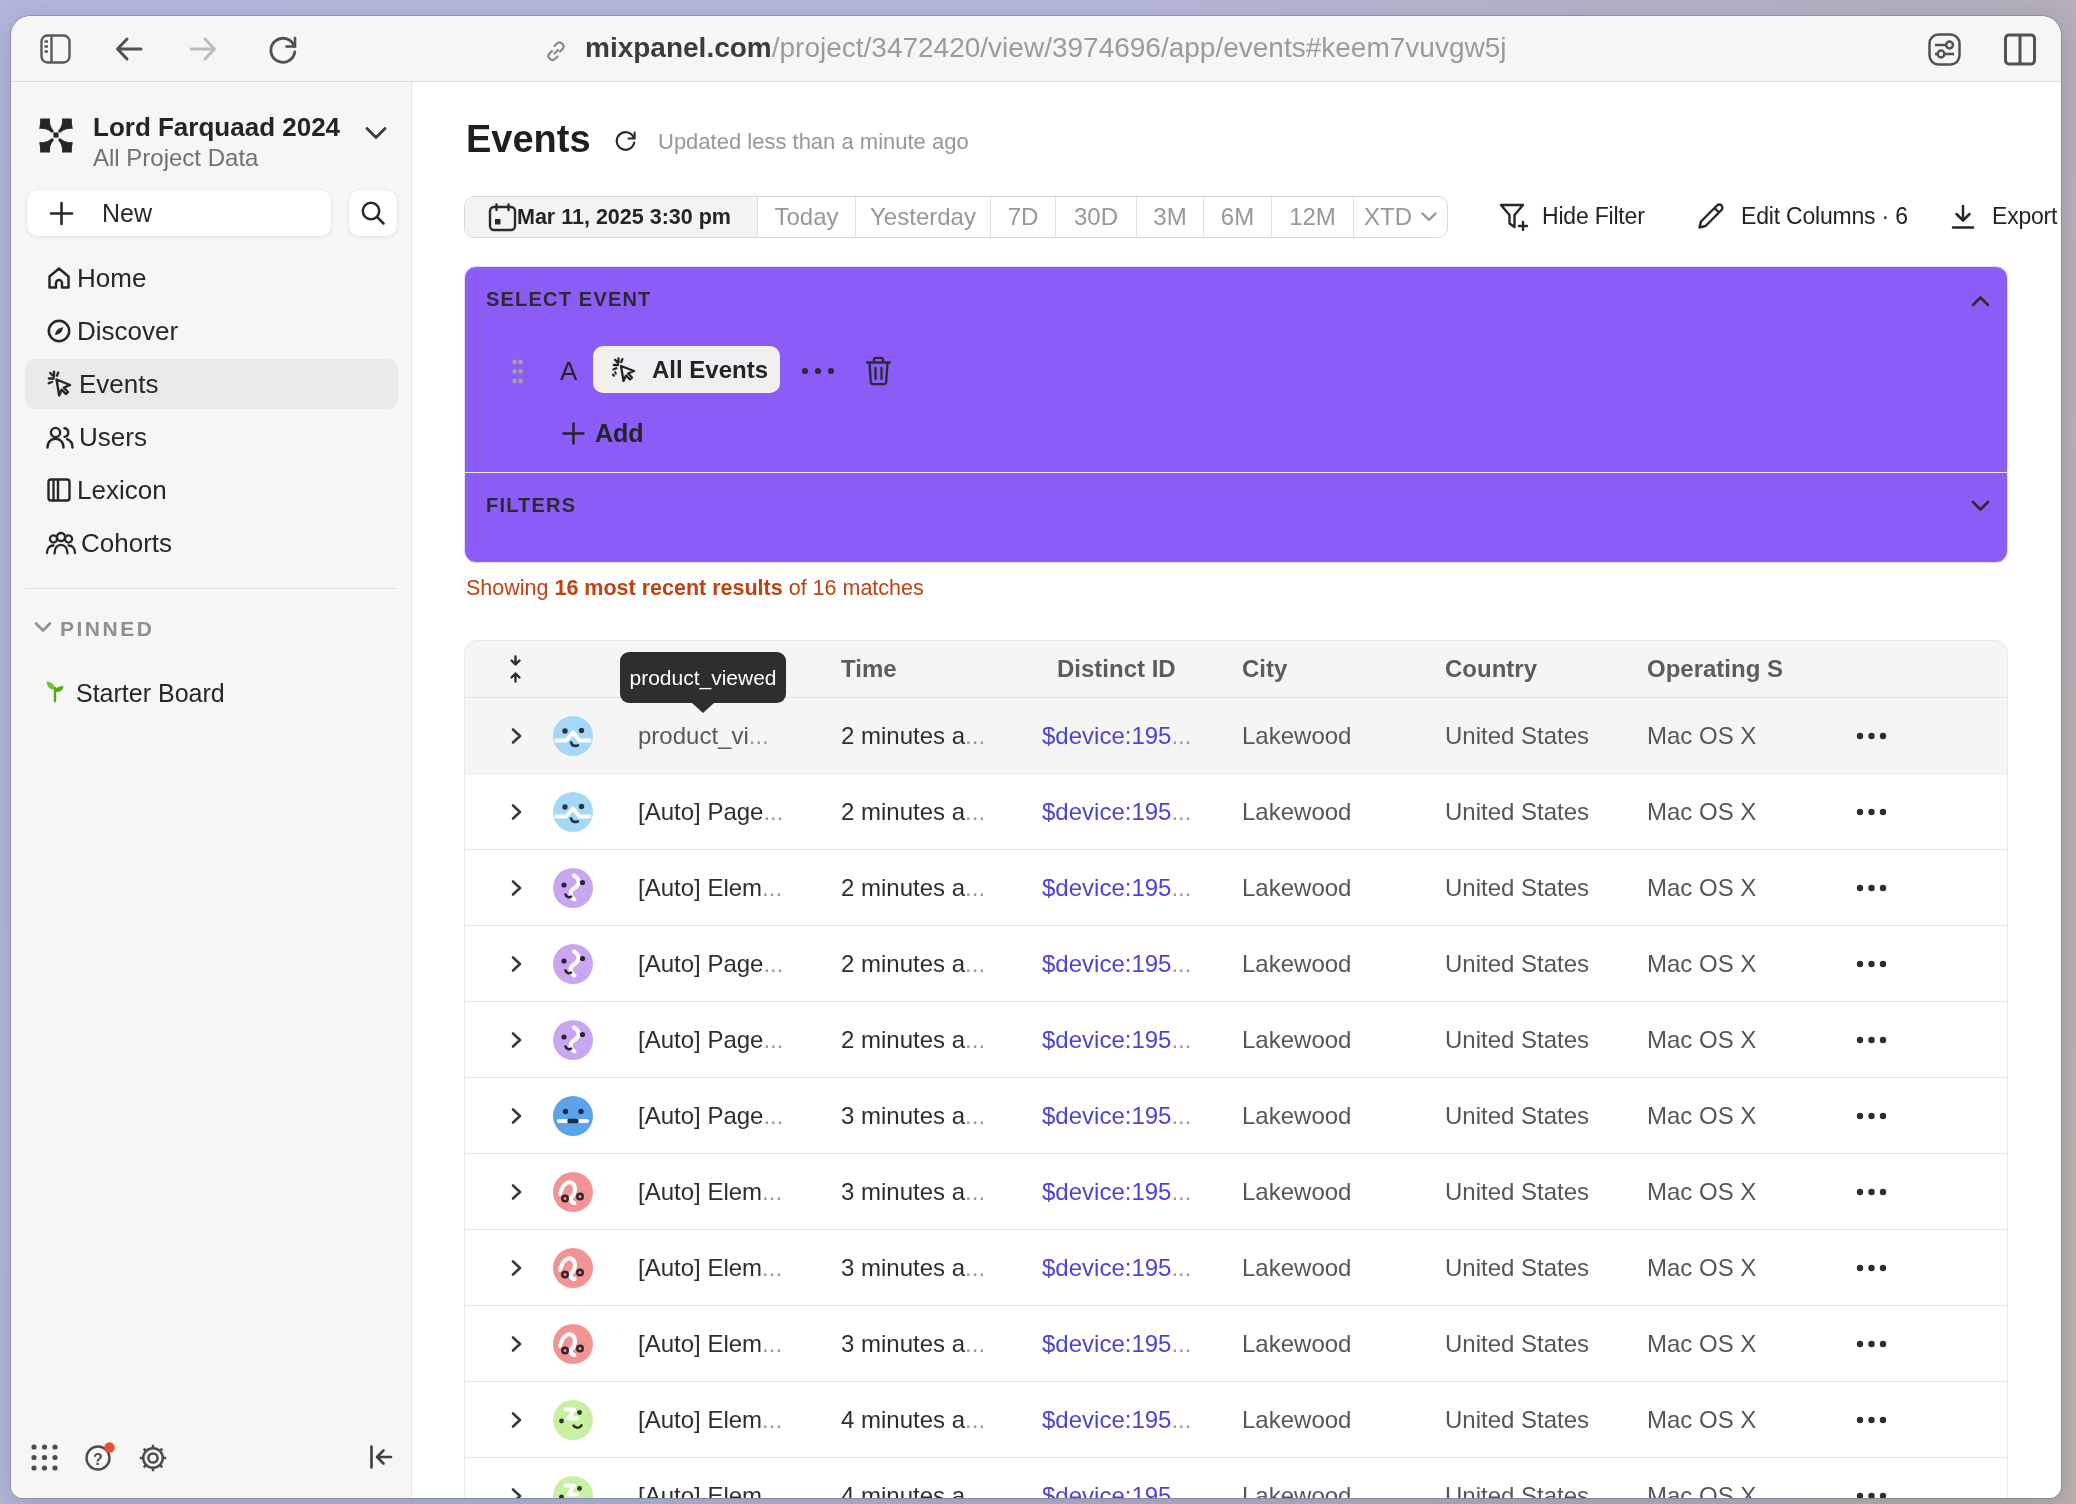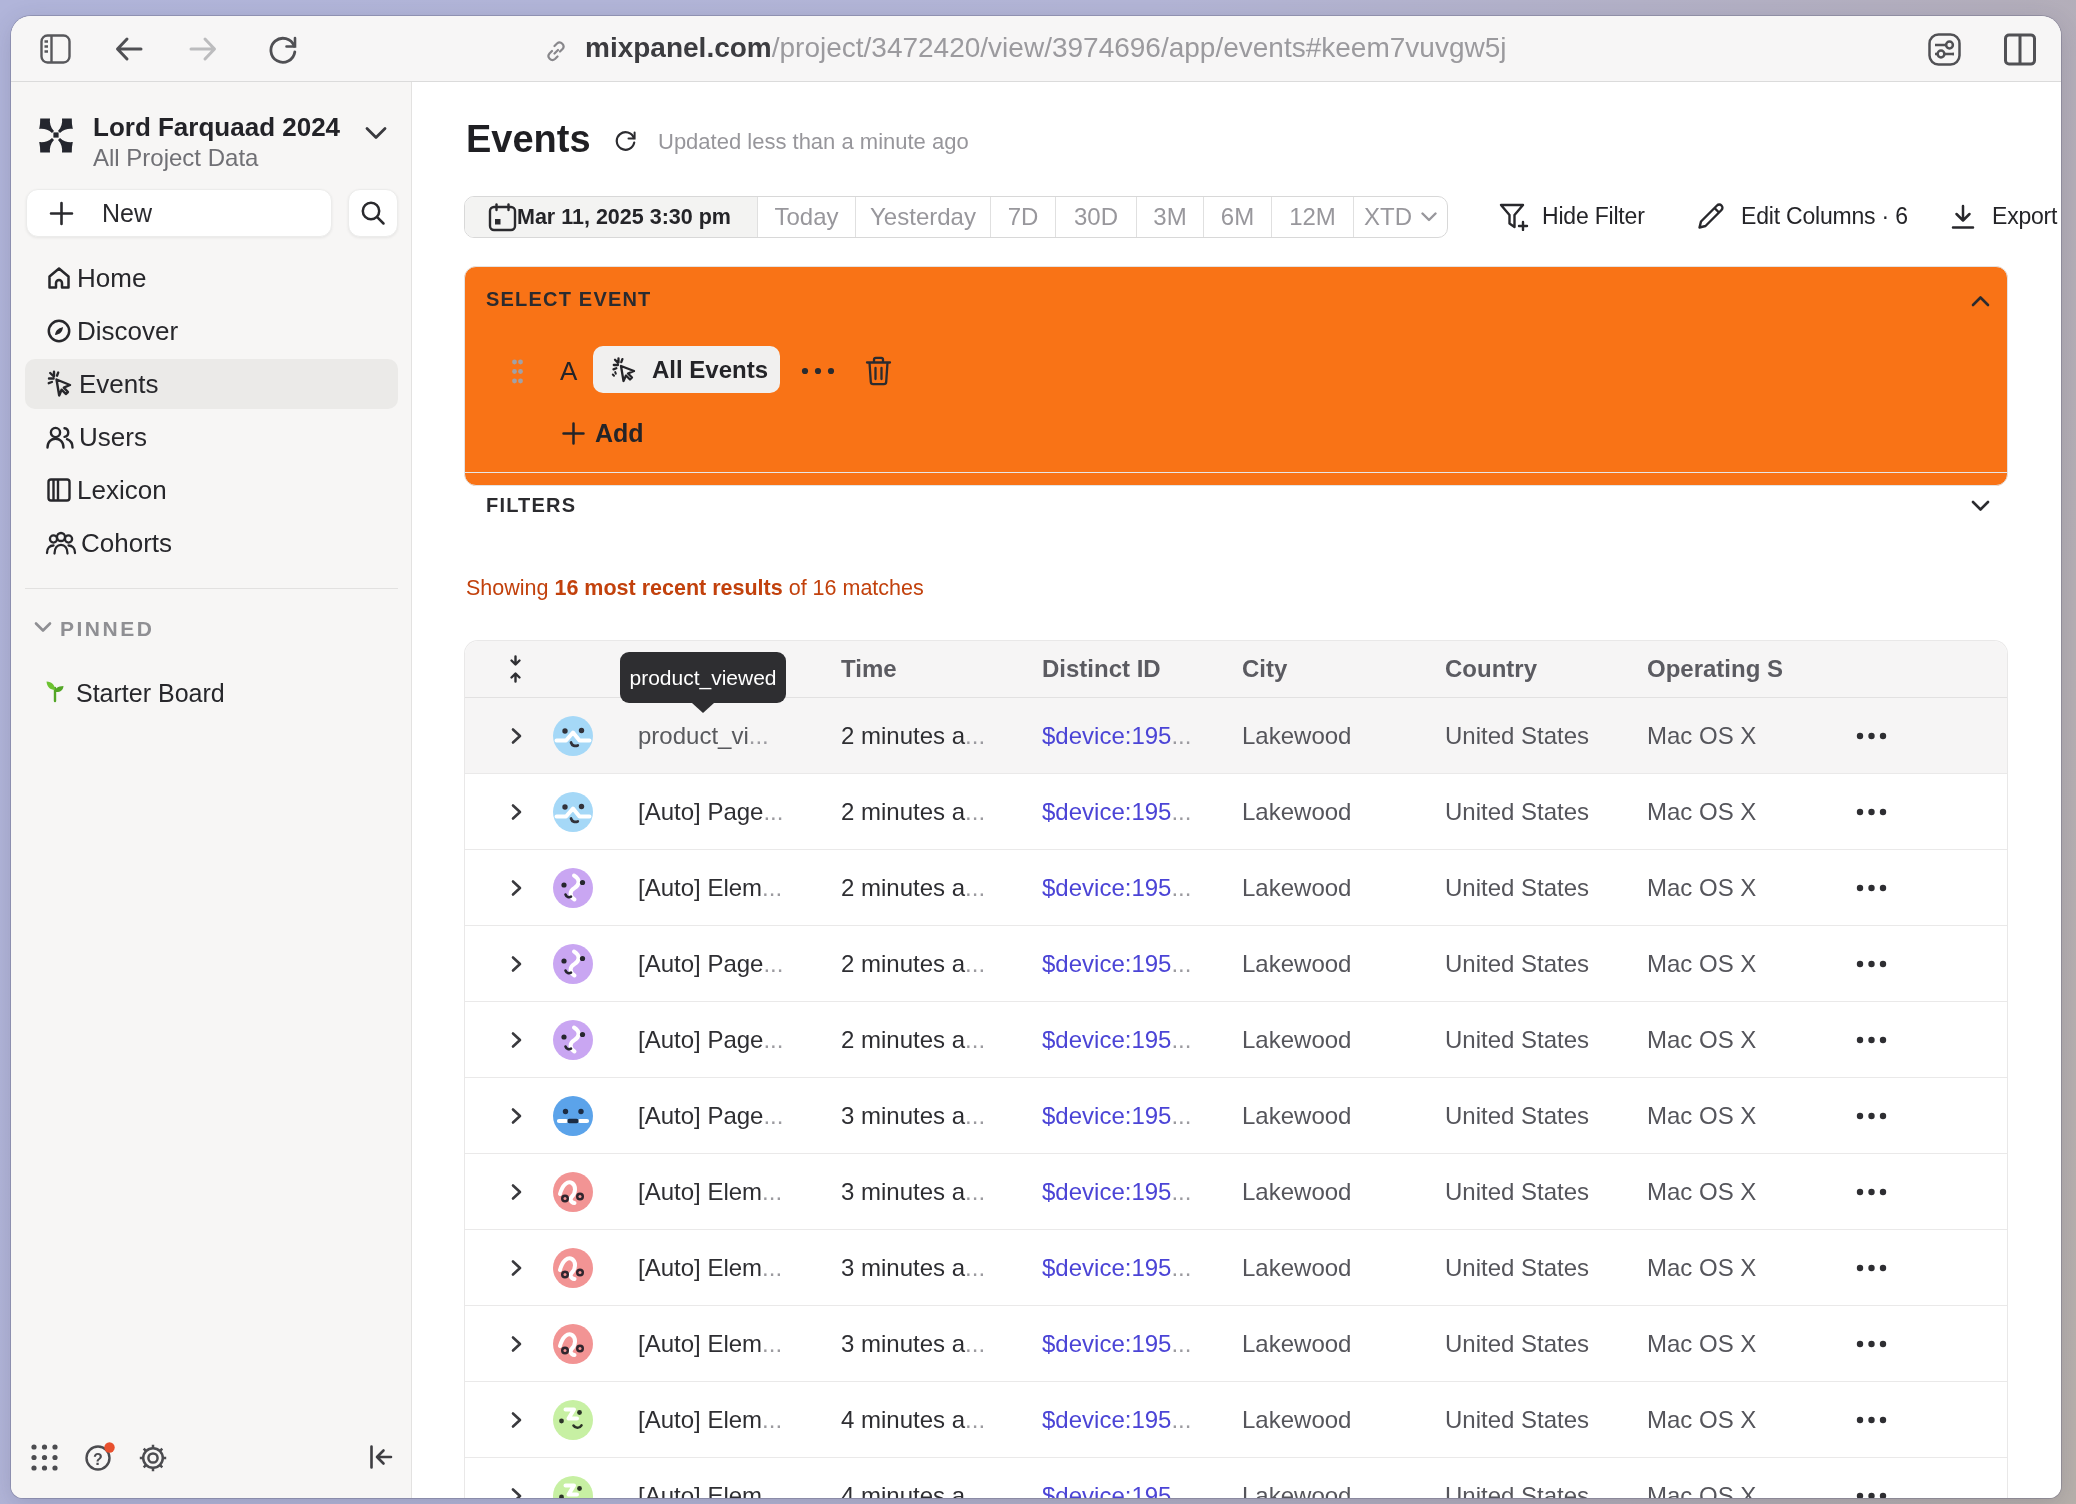--- a/index.html
+++ b/index.html
@@ -208,21 +208,21 @@
   <div class="abs" style="left:1130px;top:121px;font-size:23px;font-weight:500;color:#242428;letter-spacing:-0.2px">Hide Filter</div>
   <svg class="abs" style="left:1284px;top:119px" width="30" height="30" viewBox="0 0 30 30" fill="none" stroke="#28282c" stroke-width="2.4" stroke-linejoin="round">
         <path d="M3.5 26.5 L5 20.5 L21 4.5 A 2.6 2.6 0 0 1 25.5 9 L9.5 25 Z"></path>
         <path d="M18.5 7 L23 11.5"></path>
       </svg>
   <div class="abs" style="left:1329px;top:121px;font-size:23px;font-weight:500;color:#242428;letter-spacing:-0.2px">Edit Columns · 6</div>
   <svg class="abs" style="left:1538px;top:122px" width="26" height="26" viewBox="0 0 26 26" fill="none" stroke="#28282c" stroke-width="2.5" stroke-linecap="round" stroke-linejoin="round">
         <path d="M13 2 V16 M6.5 10 L13 16.5 L19.5 10 M3 23.5 H23"></path>
       </svg>
   <div class="abs" style="left:1580px;top:121px;font-size:23px;font-weight:500;color:#242428;letter-spacing:-0.2px">Export</div>
-  <div class="abs" id="panel" style="left:52px;top:184px;width:1544px;height:220px;border:1px solid #e4e3e3;border-radius:12px;background:#f97316">
+  <div class="abs" id="panel" style="left:52px;top:184px;width:1544px;height:297px;border:1px solid #e4e3e3;border-radius:12px;background:#8b5cf6">
     <div class="abs" style="left:21px;top:21px;font-size:20px;font-weight:bold;color:#2b2b2f;letter-spacing:1.2px">SELECT EVENT</div>
     <svg class="abs" style="left:1506px;top:28px" width="19" height="12" viewBox="0 0 19 12" fill="none" stroke="#2b2b2f" stroke-width="2.6" stroke-linecap="round" stroke-linejoin="round">
           <path d="M2 10 L9.5 2.5 L17 10"></path>
         </svg>
     <svg class="abs" style="left:47px;top:92px" width="11" height="25" viewBox="0 0 11 25" fill="#a2a1a6">
           <circle cx="2.5" cy="3" r="2.4"></circle>
           <circle cx="8.5" cy="3" r="2.4"></circle>
           <circle cx="2.5" cy="12.5" r="2.4"></circle>
           <circle cx="8.5" cy="12.5" r="2.4"></circle>
           <circle cx="2.5" cy="22" r="2.4"></circle>
@@ -304,21 +304,21 @@
               <circle cx="15.5" cy="4" r="3.2"></circle>
               <circle cx="27" cy="4" r="3.2"></circle>
             </g>
 </defs>
         </svg>
 <div class="hrow">
           <svg class="cell" style="left:42px" width="17" height="28" viewBox="0 0 17 28" fill="none" stroke="#2e2e32" stroke-width="2.4" stroke-linecap="round" stroke-linejoin="round">
             <path d="M8.5 1.5 V9 M4.5 5.5 L8.5 9.5 L12.5 5.5 M8.5 26.5 V19 M4.5 22.5 L8.5 18.5 L12.5 22.5"></path>
           </svg>
           <span class="cell" style="left:376px">Time</span>
-          <span class="cell" style="left:577px">Distinct ID</span>
+          <span class="cell" style="left:592px">Distinct ID</span>
           <span class="cell" style="left:777px">City</span>
           <span class="cell" style="left:980px">Country</span>
           <span class="cell" style="left:1182px">Operating S</span>
         </div>
 <div class="row hv">
           <svg class="cell" style="left:46px" width="11" height="17" viewBox="0 0 11 17">
             <use href="#chev"></use>
           </svg>
           <svg class="cell" style="left:88px" width="40" height="40" viewBox="0 0 40 40">
             <use href="#avb"></use>

